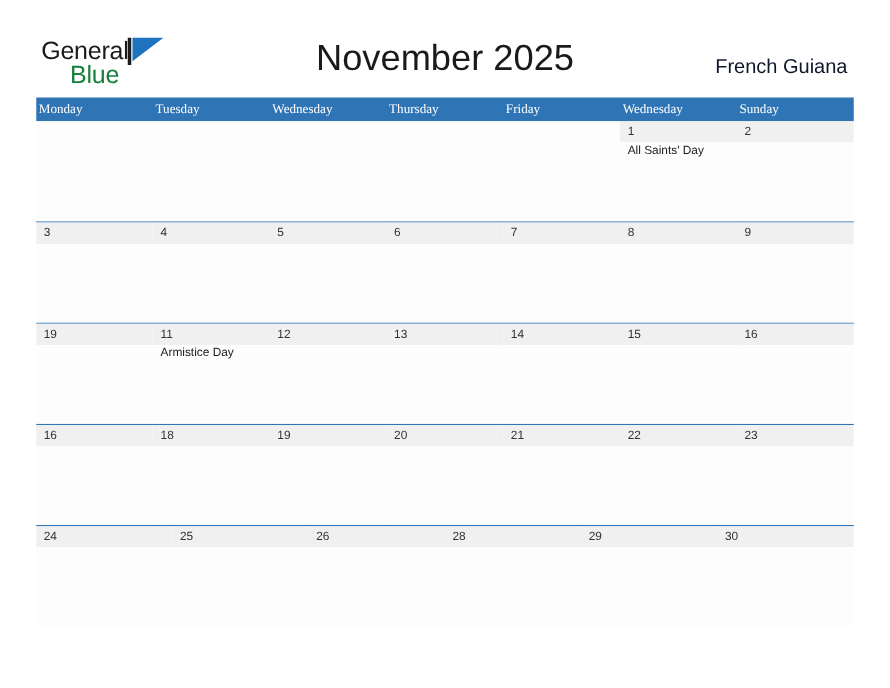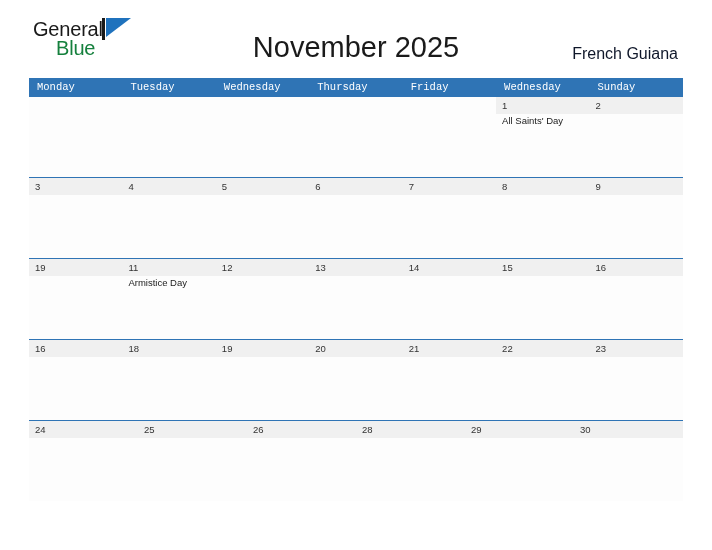--- a/index.html
+++ b/index.html
@@ -24,21 +24,21 @@
   .header {
     position: absolute;
     left: 0;
     top: 0;
     width: 712px;
     height: 78px;
   }
   .logo {
     position: absolute;
     left: 33px;
-    top: 18px;
+    top: 30px;
     width: 100px;
     height: 42px;
     user-select: none;
   }
   .logo-general {
     position: absolute;
     left: 0;
     top: 0;
     font-size: 20px;
     line-height: 22px;
@@ -99,23 +99,23 @@
     display: flex;
     width: 100%;
     background: #2f74b5;
     height: 19px;
   }
   .weekday-cell {
     flex: 1 1 0;
     color: #ffffff;
     font-size: 10.5px;
     line-height: 19px;
-    padding-left: 8px;
+    padding-left: 2px;
     box-sizing: border-box;
-    font-family: Liberation Mono, monospace;
+    font-family: Liberation Serif, serif;
     white-space: nowrap;
   }
 
   .week-row {
     width: 100%;
     border-top: 1px solid #2f74b5;
     box-sizing: border-box;
   }
   .week-row.first {
     border-top: none;

